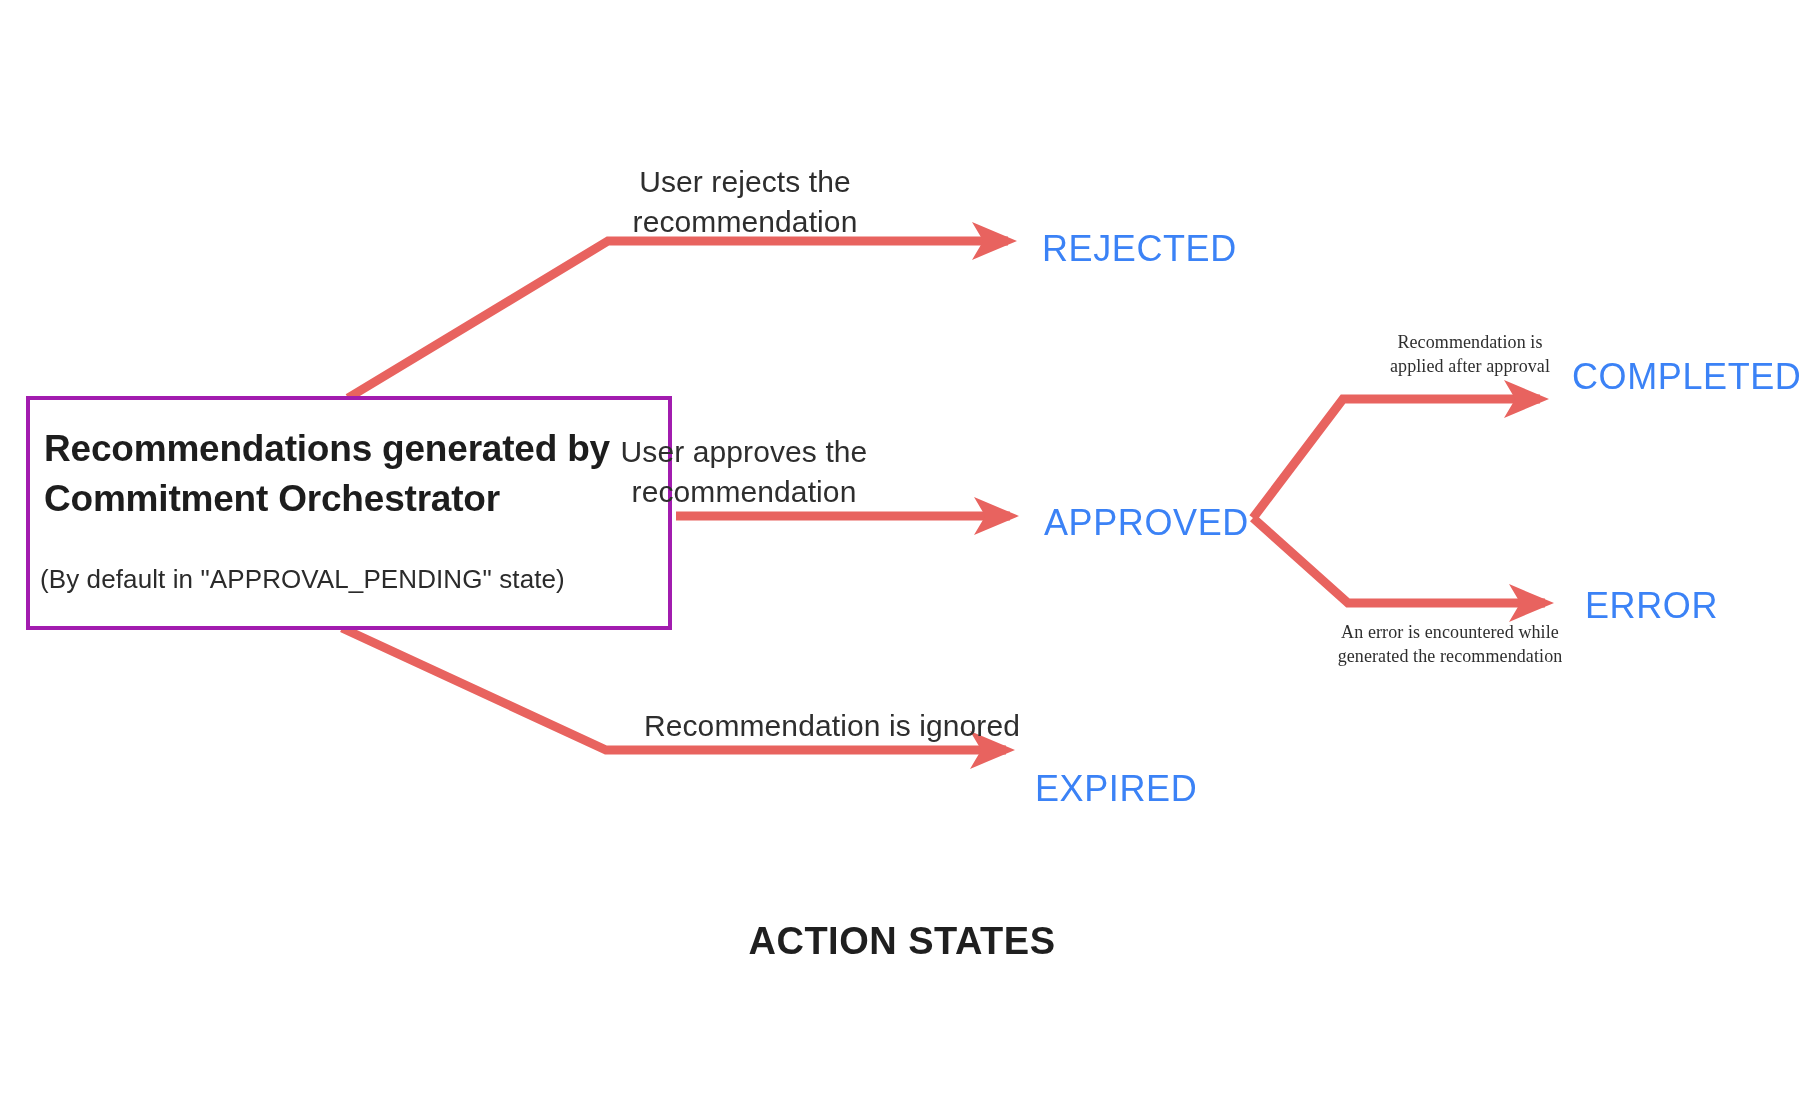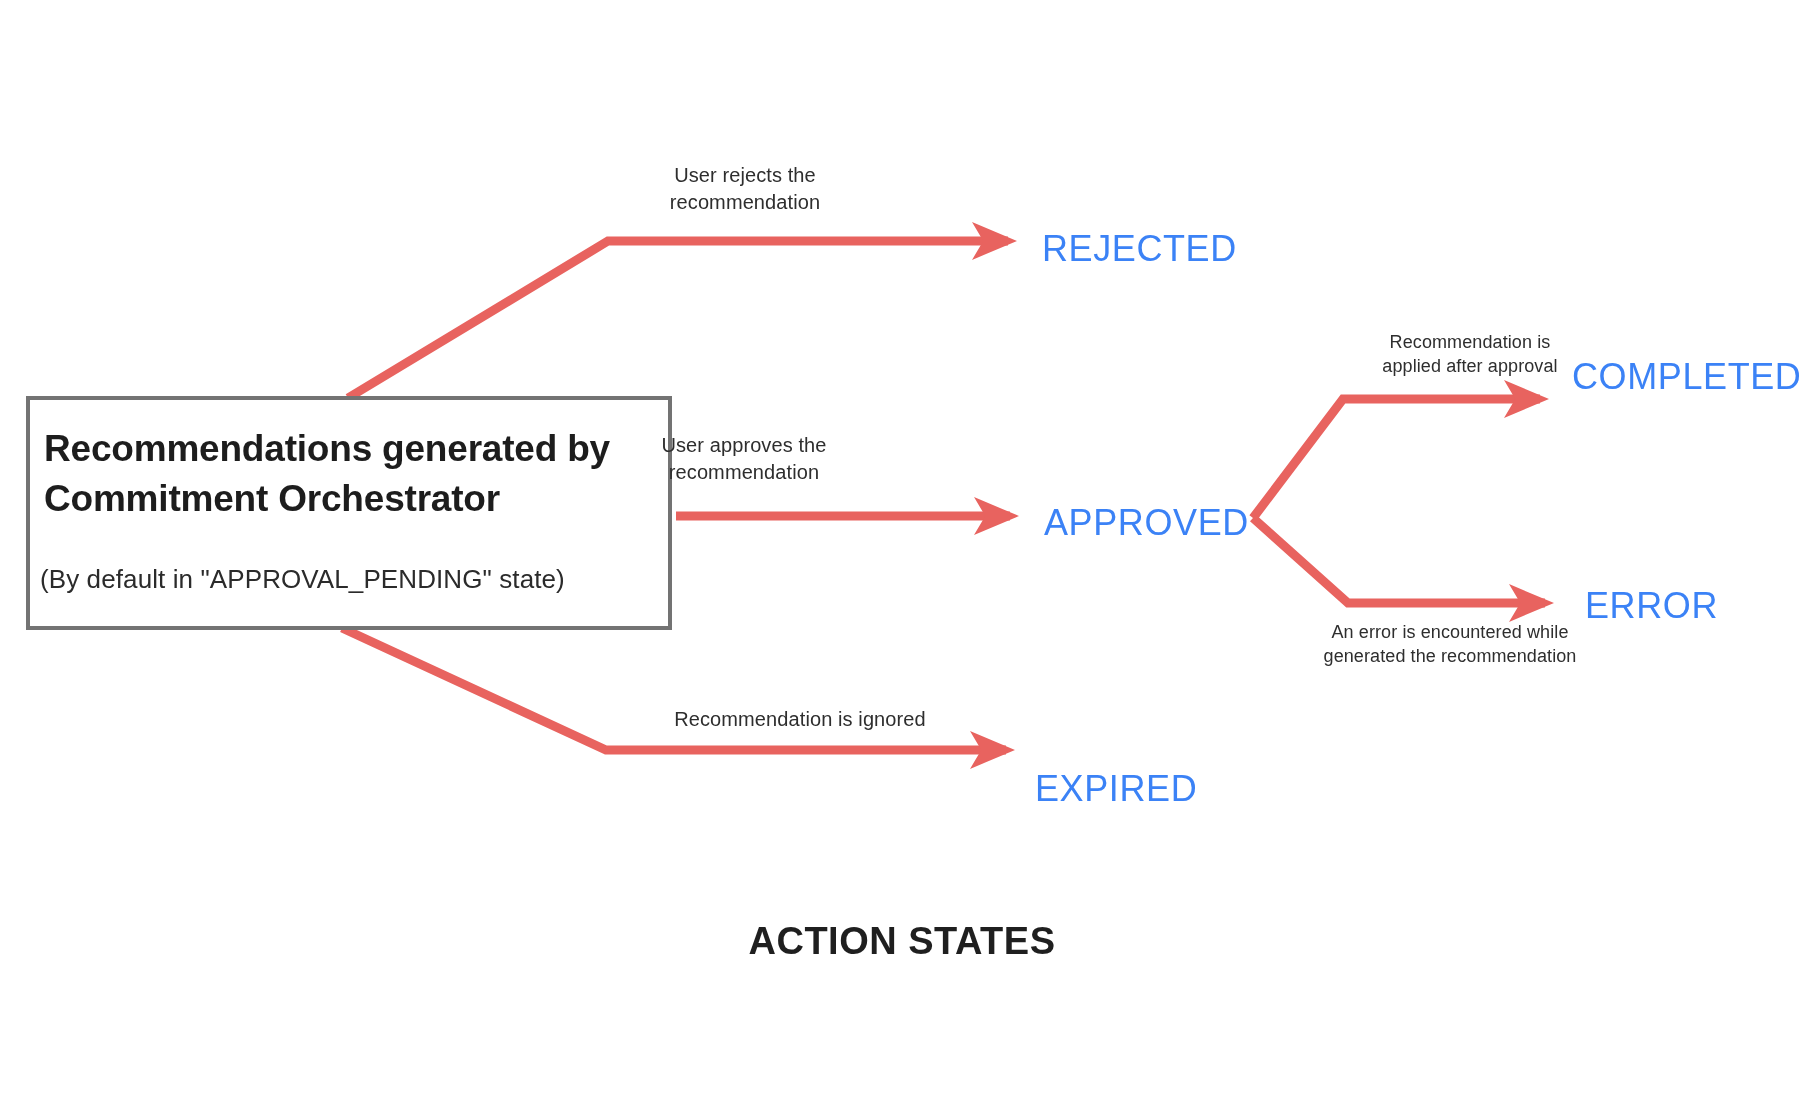--- a/index.html
+++ b/index.html
@@ -27,21 +27,21 @@
     pointer-events: none;
   }
 
   
   .source-box {
     position: absolute;
     left: 26px;
     top: 396px;
     width: 646px;
     height: 234px;
-    border: 4px solid #737373;
+    border: 4px solid #a21caf;
     box-sizing: border-box;
     background: #ffffff;
   }
   .source-title {
     position: absolute;
     left: 14px;
     top: 24px;
     width: 618px;
     font-size: 37px;
     font-weight: bold;
@@ -71,34 +71,35 @@
   }
   #state-rejected  { left: 1042px; top: 228px; }
   #state-approved  { left: 1044px; top: 502px; }
   #state-expired   { left: 1035px; top: 748px; margin-top: 20px; }
   #state-completed { left: 1572px; top: 356px; }
   #state-error     { left: 1585px; top: 585px; }
 
   
   .edge-caption {
     position: absolute;
-    font-size: 20px;
+    font-size: 30px;
     line-height: 1.33;
     color: #2e2e2e;
     text-align: center;
     white-space: pre-line;
     letter-spacing: 0.1px;
   }
   #cap-rejected { left: 595px;  top: 162px; width: 300px; }
   #cap-approved { left: 594px;  top: 432px; width: 300px; }
-  #cap-expired  { left: 580px;  top: 706px; width: 440px; }
+  #cap-expired  { left: 612px;  top: 706px; width: 440px; }
 
   .edge-caption.small {
     font-size: 18px;
     line-height: 1.36;
+    font-family: Liberation Serif, serif;
   }
   #cap-completed { left: 1310px; top: 330px; width: 320px; }
   #cap-error     { left: 1250px; top: 620px; width: 400px; }
 
   
   #diagram-title {
     position: absolute;
     left: 0;
     top: 920px;
     width: 1804px;

